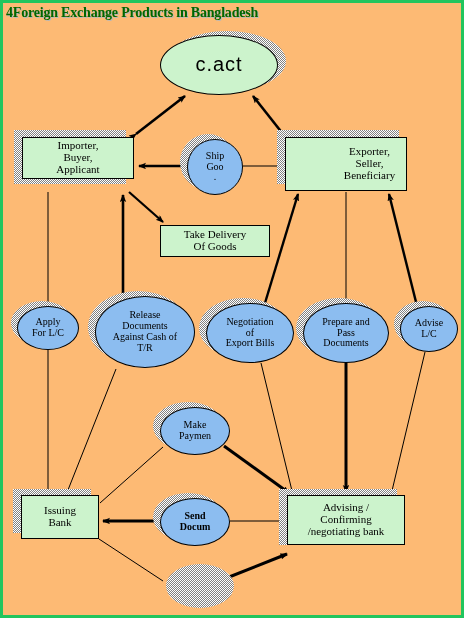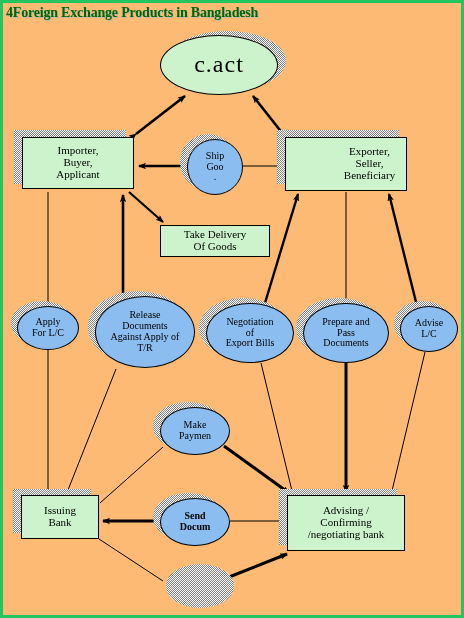--- a/index.html
+++ b/index.html
@@ -76,22 +76,22 @@
     border-radius: 50%;
     font-size: 10px;
   }
   .ell-green {
     background: #ccf3cc;
     border: 1px solid #000000;
     border-radius: 50%;
     font-size: 11px;
   }
   .ell-mono {
-    font-family: Liberation Serif, serif;
-    font-size: 24px;
+    font-family: Liberation Sans, sans-serif;
+    font-size: 20px;
     letter-spacing: 1px;
   }
   .shadow.rect { border-radius: 0; }
   .shadow.oval { border-radius: 50%; }
 </style>
 </head>
 <body>
 
 <div id="page">
 
@@ -166,21 +166,21 @@
   <div class="shadow oval" style="left:293px;top:295px;width:86px;height:60px;"></div>
   <div class="shadow oval" style="left:391px;top:298px;width:58px;height:46px;"></div>
   <div class="shadow oval" style="left:150px;top:399px;width:70px;height:48px;"></div>
   <div class="shadow oval" style="left:150px;top:490px;width:70px;height:48px;"></div>
   <div class="shadow oval" style="left:163px;top:561px;width:68px;height:44px;"></div>
 
   <div class="node ell-green ell-mono" style="left:157px;top:32px;width:118px;height:60px;">
     <span class="lbl">c.act</span>
   </div>
 
-  <div class="node box" style="left:19px;top:134px;width:112px;height:52px;">
+  <div class="node box" style="left:19px;top:134px;width:112px;height:42px;">
     <span class="lbl" style="white-space:pre-line;">Importer,
 Buyer,
 Applicant</span>
   </div>
 
   <div class="node ell-blue" style="left:184px;top:136px;width:56px;height:56px;">
     <span class="lbl" style="white-space:pre-line;">Ship
 Goo
 .</span>
   </div>
@@ -197,21 +197,21 @@
   </div>
 
   <div class="node ell-blue" style="left:14px;top:303px;width:62px;height:44px;">
     <span class="lbl" style="white-space:pre-line;">Apply
 For L/C</span>
   </div>
 
   <div class="node ell-blue" style="left:92px;top:293px;width:100px;height:72px;">
     <span class="lbl" style="white-space:pre-line;">Release
 Documents
-Against Apply of
+Against Cash of
 T/R</span>
   </div>
 
   <div class="node ell-blue" style="left:203px;top:300px;width:88px;height:60px;">
     <span class="lbl" style="white-space:pre-line;">Negotiation
 of
 Export Bills</span>
   </div>
 
   <div class="node ell-blue" style="left:300px;top:300px;width:86px;height:60px;">
@@ -233,20 +233,20 @@
   <div class="node box" style="left:18px;top:492px;width:78px;height:44px;">
     <span class="lbl" style="white-space:pre-line;">Issuing
 Bank</span>
   </div>
 
   <div class="node ell-blue" style="left:157px;top:495px;width:70px;height:48px;">
     <span class="lbl" style="white-space:pre-line;font-weight:bold;">Send
 Docum</span>
   </div>
 
-  <div class="node box" style="left:284px;top:492px;width:118px;height:56px;">
+  <div class="node box" style="left:284px;top:492px;width:118px;height:50px;">
     <span class="lbl" style="white-space:pre-line;">Advising /
 Confirming
 /negotiating bank</span>
   </div>
 
 
 </div>
 
 </body></html>

